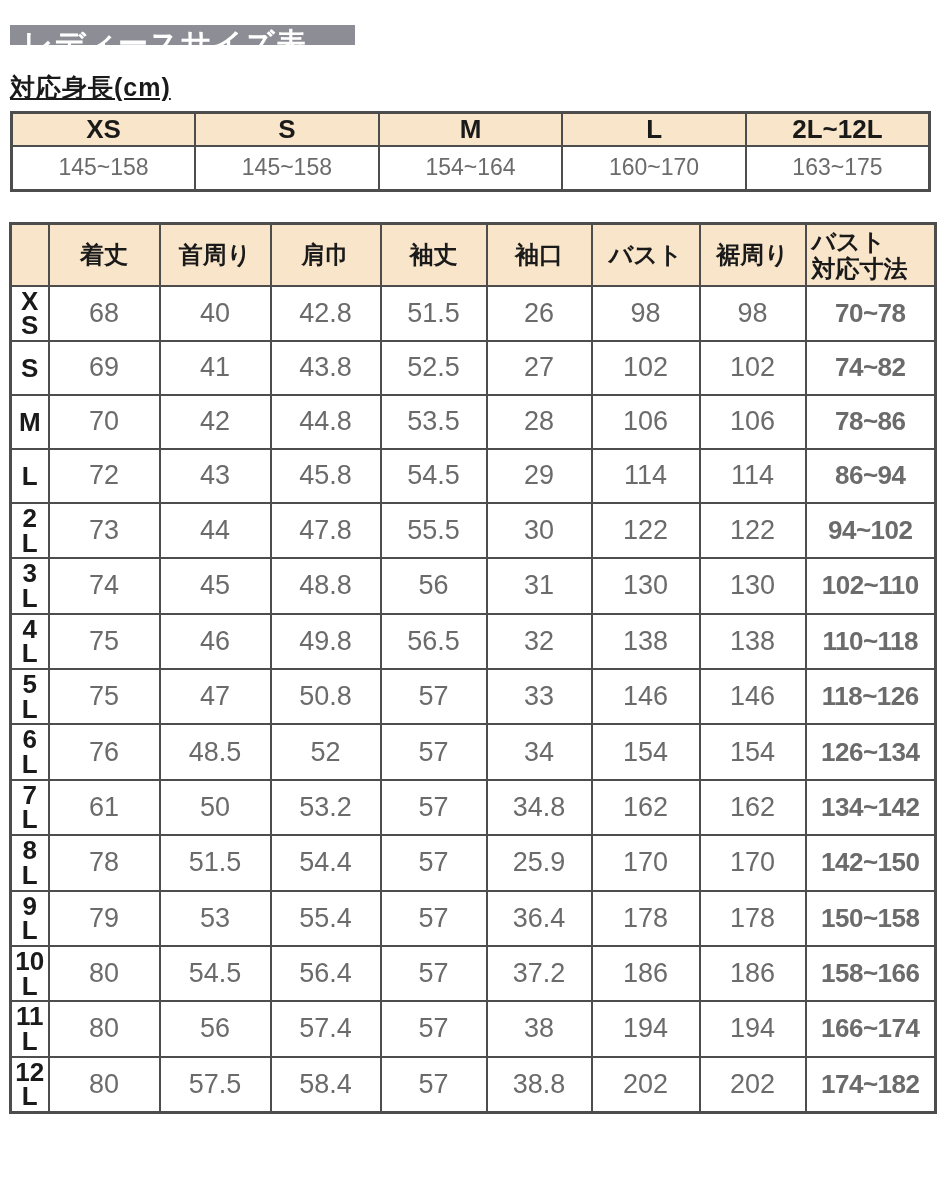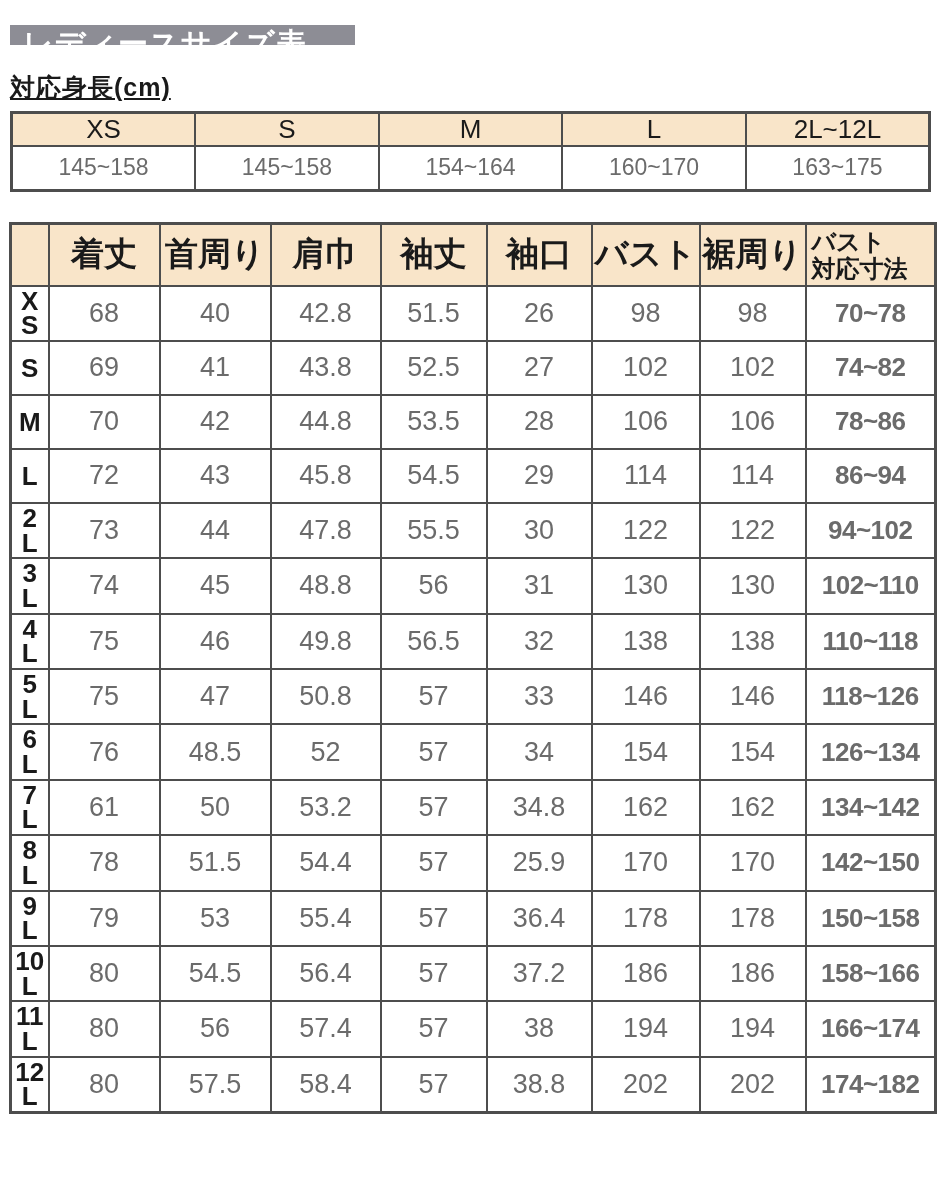--- a/index.html
+++ b/index.html
@@ -46,38 +46,38 @@
     overflow:hidden;
   }
   .height-table{
     position:absolute;left:10px;top:111px;
     width:921px;
     border:3px solid var(--border,#4d4d4d);
   }
   .height-table th{
     background:var(--header-bg,#f9e5c9);
     height:31px;
-    font-size:26px;font-weight:normal;
+    font-size:26px;font-weight:bold;
     color:var(--label-text,#1a1a1a);
   }
   .height-table td{
     height:44px;
     font-size:23px;
     color:var(--value-text,#6b6b6b);
     background:#ffffff;
   }
   .size-table{
     position:absolute;left:9px;top:222px;
     width:925px;
     border:3px solid var(--border,#4d4d4d);
   }
   .size-table thead th{
     background:var(--header-bg,#f9e5c9);
     height:62px;
-    font-size:33px;font-weight:bold;
+    font-size:24px;font-weight:bold;
     color:var(--label-text,#1a1a1a);
   }
   .size-table thead th.corner{background:var(--header-bg,#f9e5c9);}
   .size-table thead th.bust-range-header{
     font-size:24px;
     line-height:1.13;
     text-align:left;
     padding-left:5px;
     white-space:pre-line;
   }

